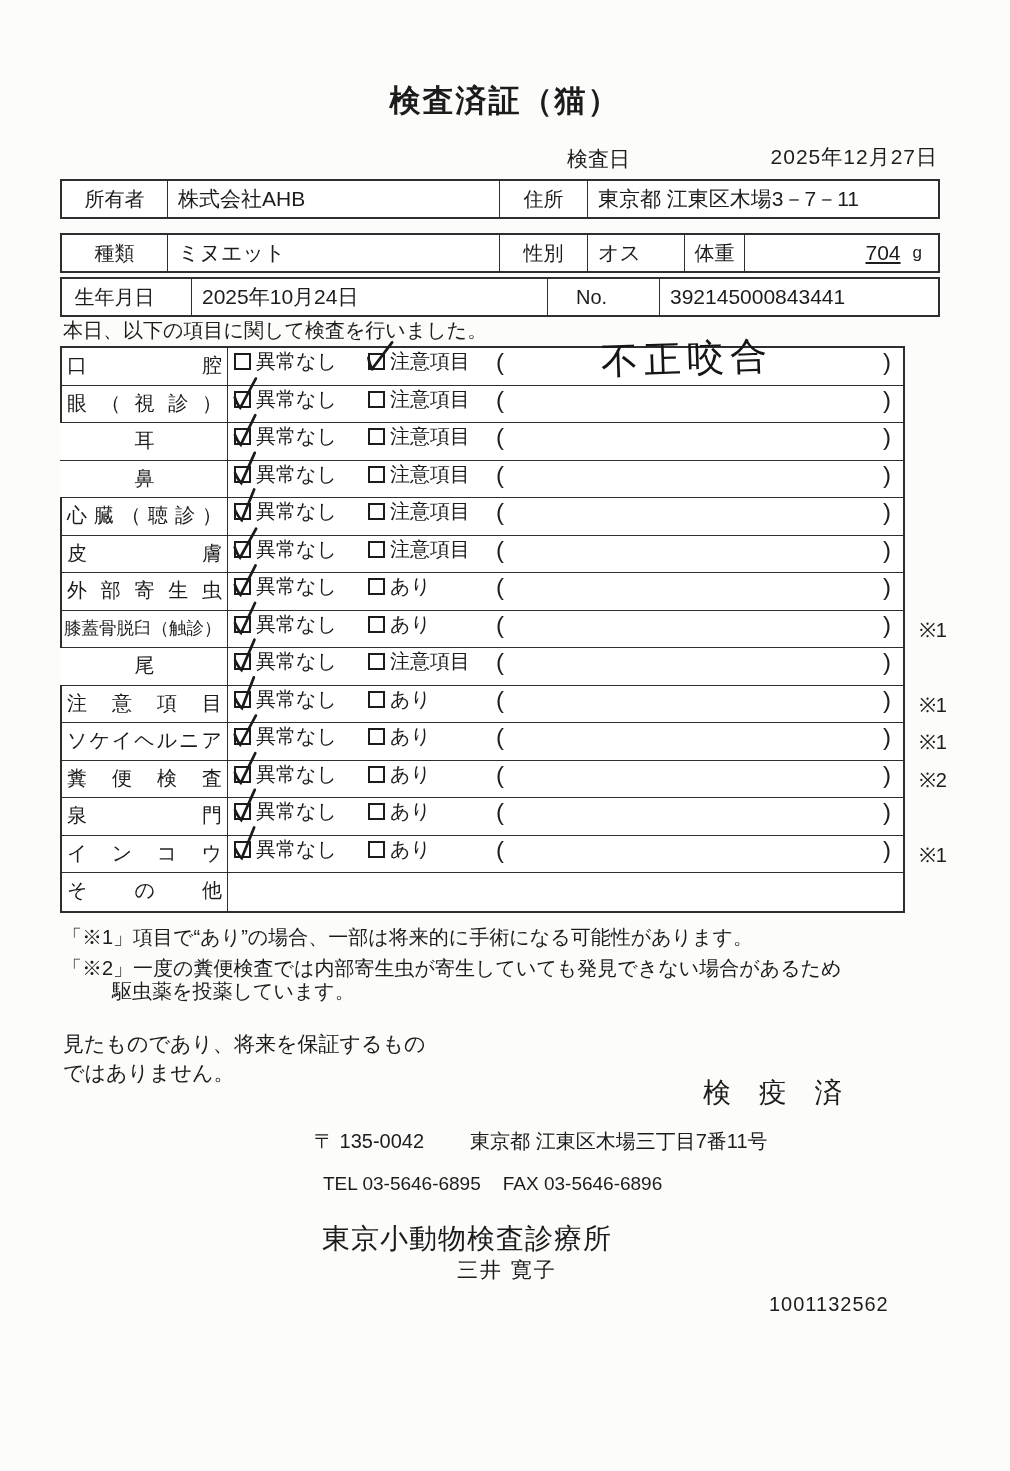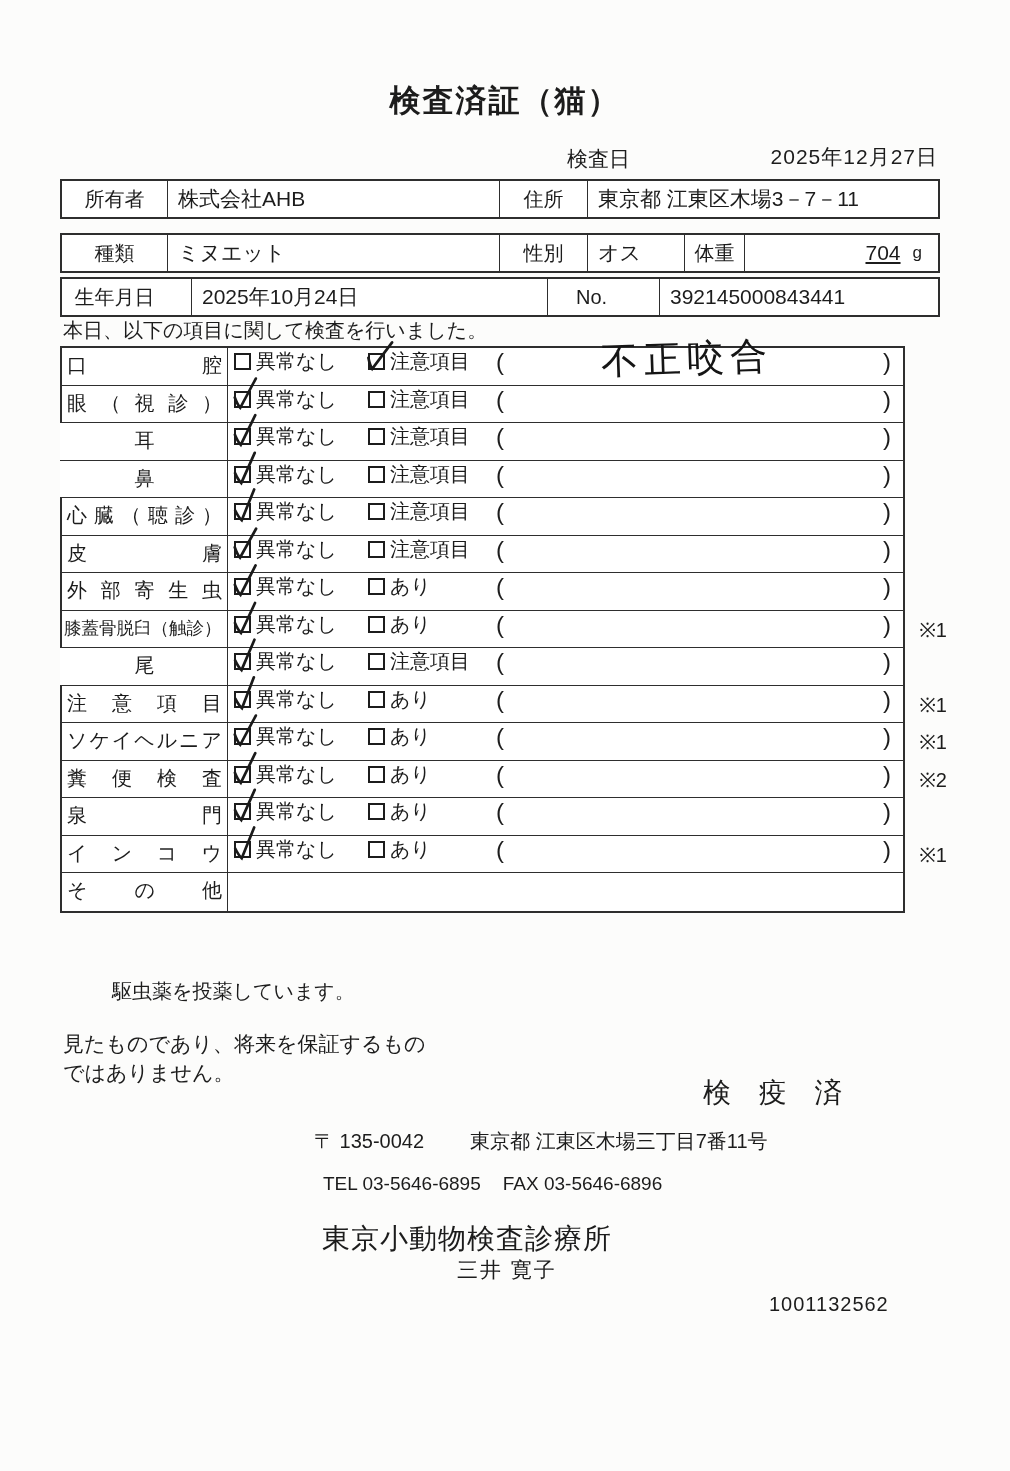--- a/index.html
+++ b/index.html
@@ -467,20 +467,22 @@
           </span>
         </div>
         <div class="exam-ref">※1</div>
       </div>
       <div class="exam-row">
         <div class="exam-label justify">その他</div>
         <div class="exam-body"></div>
       </div>
     </div>
 
+  <div class="abs note1">「※1」項目で“あり”の場合、一部は将来的に手術になる可能性があります。</div>
+  <div class="abs note2">「※2」一度の糞便検査では内部寄生虫が寄生していても発見できない場合があるため</div>
   <div class="abs note3">駆虫薬を投薬しています。</div>
 
   <div class="abs disclaimer">
       <div>見たものであり、将来を保証するもの</div>
       <div>ではありません。</div>
     </div>
 
   <div class="abs stamp">検 疫 済</div>
 
   <div class="abs addr-line">

